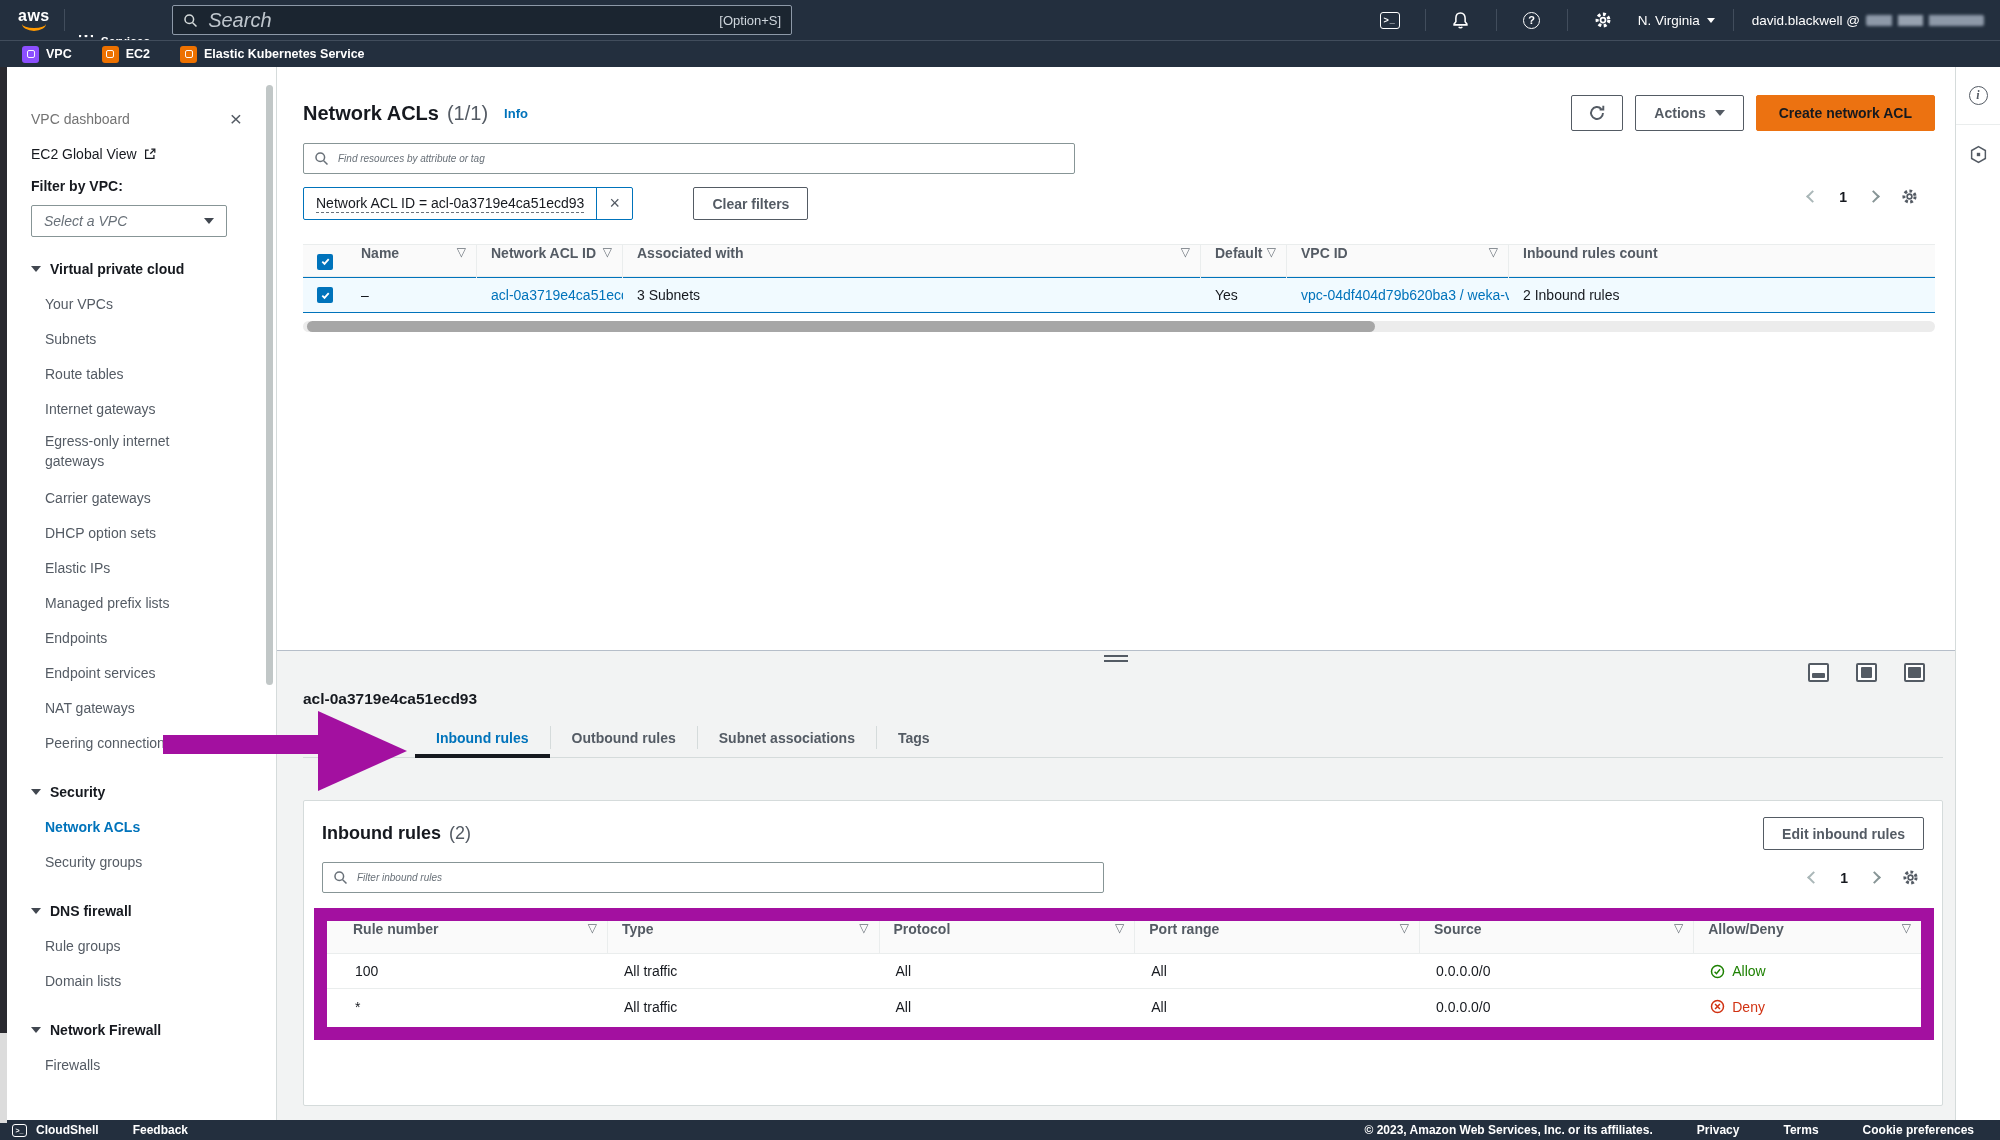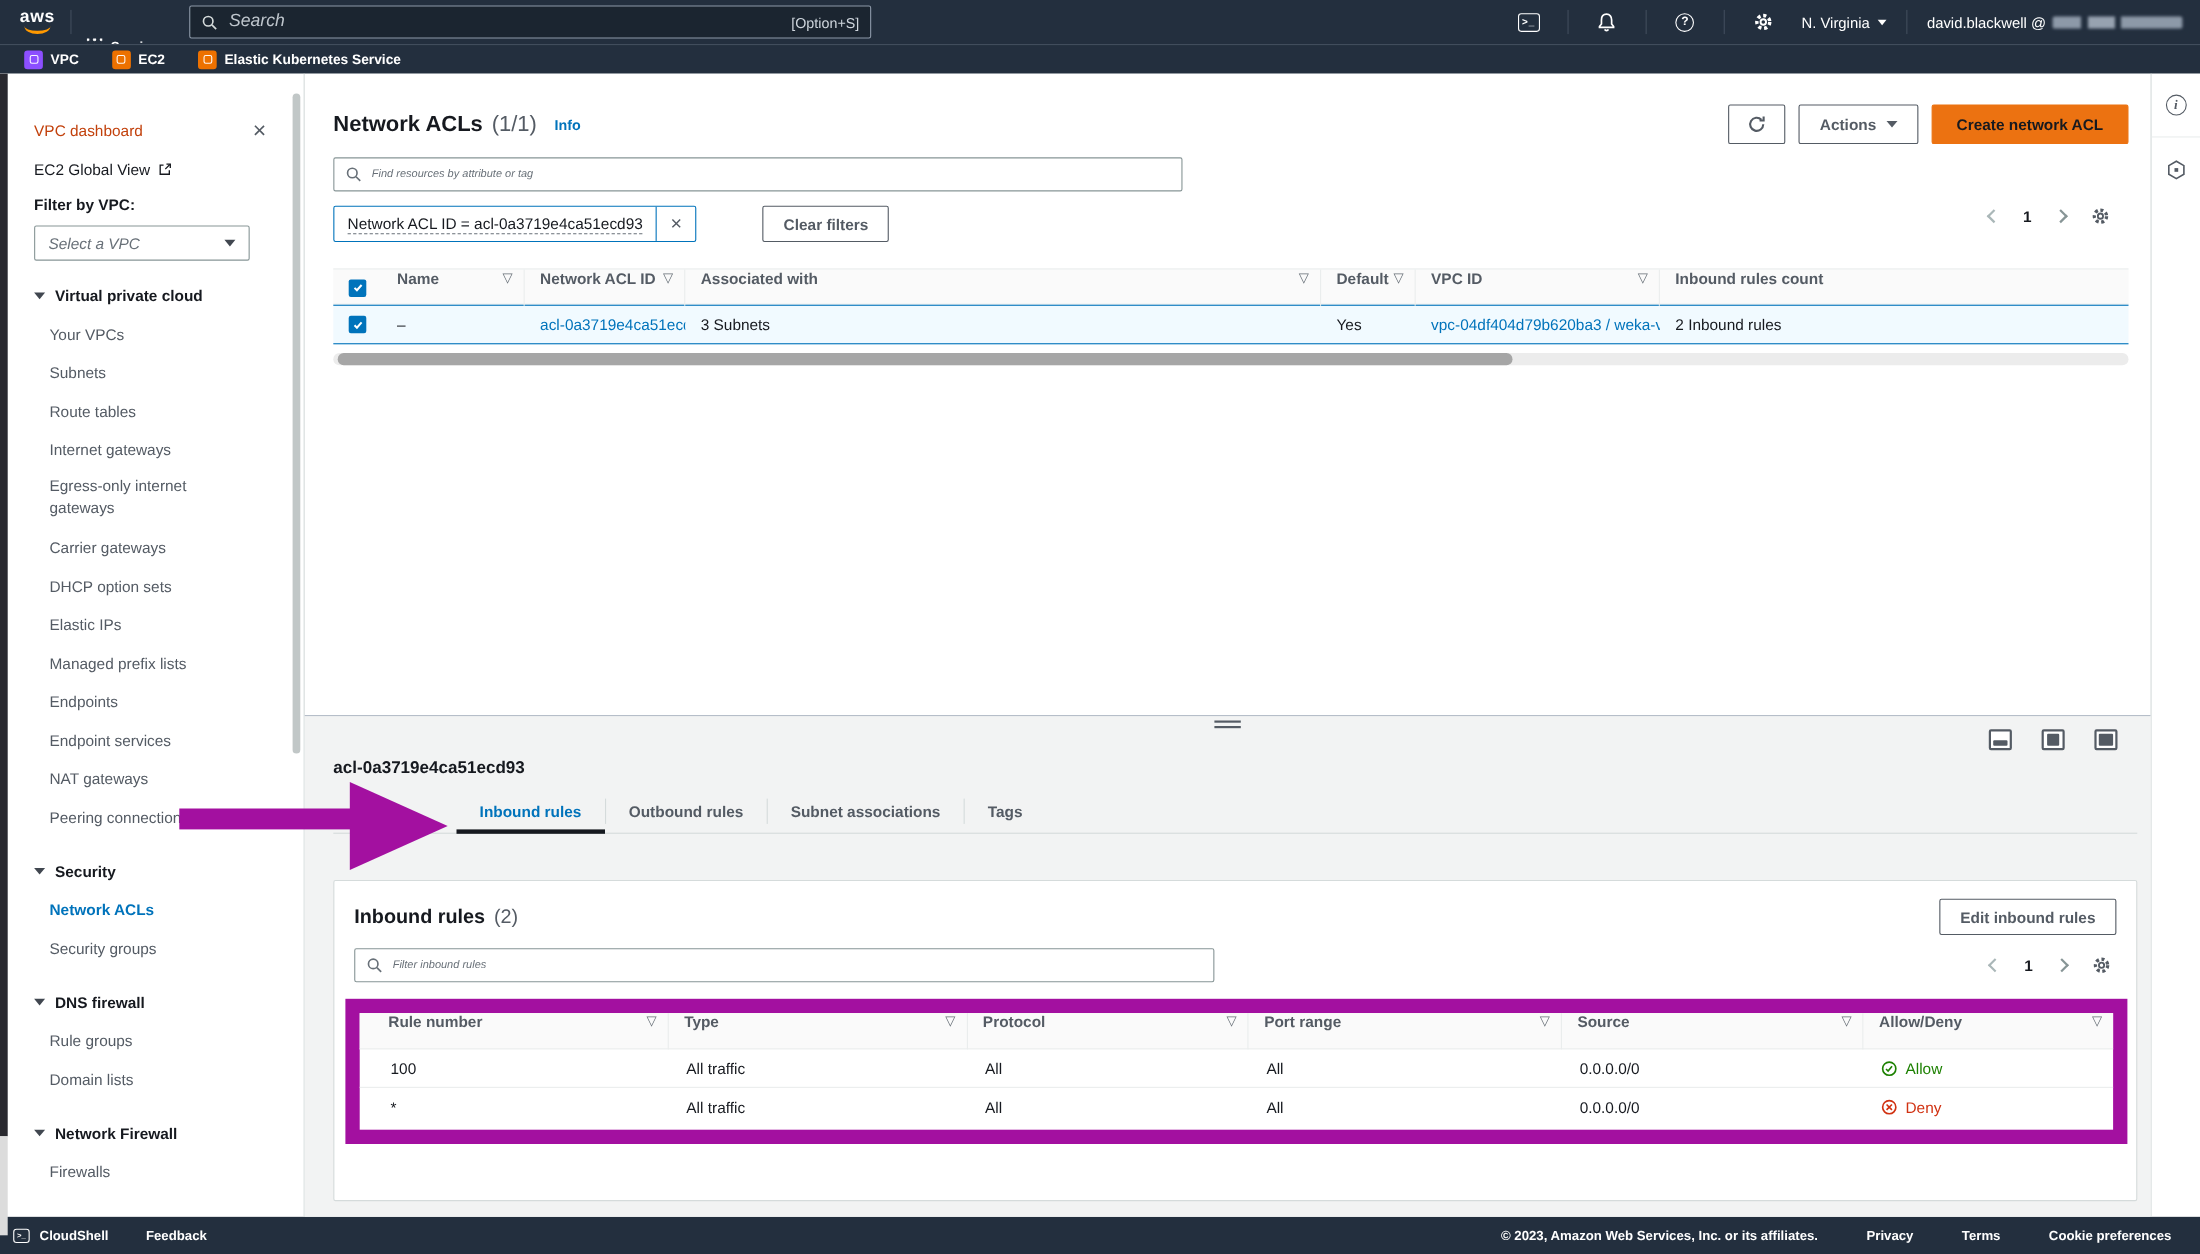--- a/index.html
+++ b/index.html
@@ -11,21 +11,21 @@
   .topnav { height:40px; background:#232f3e; display:flex; align-items:center; padding:0 16px 0 18px; flex:0 0 auto; color:#fff; }
   .aws-logo { display:flex; flex-direction:column; align-items:center; margin-right:14px; cursor:pointer; }
   .aws-logo .aws-word { font-weight:700; font-size:16px; letter-spacing:.5px; line-height:14px; }
   .aws-logo .smile { width:24px; height:8px; border-bottom:3px solid #ff9900; border-radius:0 0 55% 55% / 0 0 100% 100%; }
   .vdiv { width:1px; height:22px; background:#414d5c; }
   .services { display:flex; align-items:center; gap:8px; padding:0 14px; height:40px; cursor:pointer; }
   .grid-icon { width:14px; height:14px; background:radial-gradient(circle,#fff 1.6px,transparent 1.8px) -2.3px -2.3px/6.2px 6.2px; }
   .services span { font-weight:700; font-size:12px;margin-top:44px; }
   .nav-search { display:flex; align-items:center; gap:10px; width:620px; height:30px; margin-left:8px;
     background:#1b2530; border:1px solid #8d99a8; border-radius:2px; padding:0 10px; color:#d5dbdb; }
-  .nav-search input { flex:1; background:transparent; border:none; outline:none; color:#3b82f6; font-size:16px; }
+  .nav-search input { flex:1; background:transparent; border:none; outline:none; color:#3b82f6; font-size:20px; }
   .nav-search input::placeholder { color:#bfc6cd; font-style:italic; }
   .nav-search .shortcut { color:#cfd6dd; font-size:13px; }
   .nav-right { margin-left:auto; display:flex; align-items:center; gap:18px; }
   .nav-ico { width:34px; height:28px; display:flex; align-items:center; justify-content:center; cursor:pointer; }
   .term-box { width:20px; height:17px; border:1.6px solid #fff; border-radius:3px; font-size:9px; font-weight:700; color:#fff; display:flex; align-items:center; justify-content:center; letter-spacing:1px; }
   .help-circle { width:17px; height:17px; border:1.6px solid #fff; border-radius:50%; display:flex; align-items:center; justify-content:center; font-size:11px; font-weight:700; color:#fff; }
   .region { display:flex; align-items:center; gap:7px; font-size:13.5px; cursor:pointer; }
   .caret-w { width:0; height:0; border-left:4.5px solid transparent; border-right:4.5px solid transparent; border-top:5.5px solid #fff; }
   .user { display:flex; align-items:center; gap:6px; font-size:13.5px; cursor:pointer; }
   .redact { display:inline-block; width:118px; height:11px; border-radius:2px; filter:blur(1.4px);
@@ -39,21 +39,21 @@
   .fav span.lbl { font-size:12.5px; font-weight:700; }
 
   
   .bodyrow { flex:1 1 auto; display:flex; min-height:0; position:relative; }
   .edge-strip { position:absolute; left:0; top:0; width:7px; height:966px; background:#29292f; z-index:5; }
   .edge-strip2 { position:absolute; left:0; top:966px; width:7px; height:90px; background:#dcdcdc; z-index:5; }
 
   
   .sidebar { width:277px; flex:0 0 auto; background:#fff; border-right:1px solid #d5dbdb; padding:34px 0 0 31px; position:relative; font-size:14px; color:#545b64; }
   .sb-row { display:flex; align-items:center; height:35px; }
-  .sb-link { color:#c2410c; cursor:pointer; }
+  .sb-link { color:#737373; cursor:pointer; }
   .sb-close { margin-left:auto; margin-right:34px; font-size:21px; color:#545b64; cursor:pointer; line-height:1; }
   .sb-ext { display:flex; align-items:center; gap:6px; color:#16191f; cursor:pointer; }
   .sb-filter-label { font-weight:700; color:#16191f; height:30px; display:flex; align-items:center; }
   .sb-select { width:196px; height:32px; border:1px solid #879596; border-radius:2px; display:flex; align-items:center; padding:0 12px; margin:4px 0 10px 0; cursor:pointer; background:#fff; }
   .sb-select .ph { font-style:italic; color:#687078; flex:1; }
   .caret-d { width:0; height:0; border-left:5px solid transparent; border-right:5px solid transparent; border-top:6px solid #414750; }
   .sb-section { display:flex; align-items:center; gap:9px; height:35px; margin-top:14px; font-weight:700; color:#16191f; cursor:pointer; }
   .sb-tri { width:0; height:0; border-left:5px solid transparent; border-right:5px solid transparent; border-top:6px solid #414750; }
   .sb-item { height:35px; display:flex; align-items:center; padding-left:14px; cursor:pointer; color:#545b64; }
   .sb-item.twoline { height:54px; line-height:1.45; align-items:flex-start; padding-top:5px; width:190px; }
@@ -138,21 +138,21 @@
   .allow { color:#1d8102; }
   .deny { color:#d13212; }
 
   
   .rail { width:45px; flex:0 0 auto; background:#fff; border-left:1px solid #d5dbdb; display:flex; flex-direction:column; align-items:center; }
   .rail-btn { width:100%; height:58px; display:flex; align-items:center; justify-content:center; cursor:pointer; }
   .rail-btn.first { border-bottom:1px solid #eaeded; }
   .info-circle { width:19px; height:19px; border:1.6px solid #545b64; border-radius:50%; display:flex; align-items:center; justify-content:center; font-size:12px; font-style:italic; font-weight:700; color:#545b64; font-family:"Liberation Serif",serif; }
 
   
-  .footer { height:34px; background:#232f3e; color:#fff; display:flex; align-items:center; padding:0 26px 0 12px; font-size:12px; flex:0 0 auto; gap:34px; }
+  .footer { height:20px; background:#232f3e; color:#fff; display:flex; align-items:center; padding:0 26px 0 12px; font-size:12px; flex:0 0 auto; gap:34px; }
   .foot-left { display:flex; align-items:center; gap:9px; cursor:pointer; font-weight:700; }
   .term-box-sm { width:15px; height:13px; border:1.4px solid #fff; border-radius:3px; font-size:7px; font-weight:700; color:#fff; display:flex; align-items:center; justify-content:center; }
   .foot-link { font-weight:700; cursor:pointer; }
   .foot-right { margin-left:auto; display:flex; align-items:center; gap:44px; }
   .foot-copy { font-weight:700; }
 
   
   .anno-arrow { position:absolute; z-index:60; pointer-events:none; }
   .arrow-shaft { left:163px; top:735px; width:158px; height:19px; background:#a310a0; }
   .arrow-head { left:318px; top:711px; width:0; height:0; border-top:40px solid transparent; border-bottom:40px solid transparent; border-left:89px solid #a310a0; }

